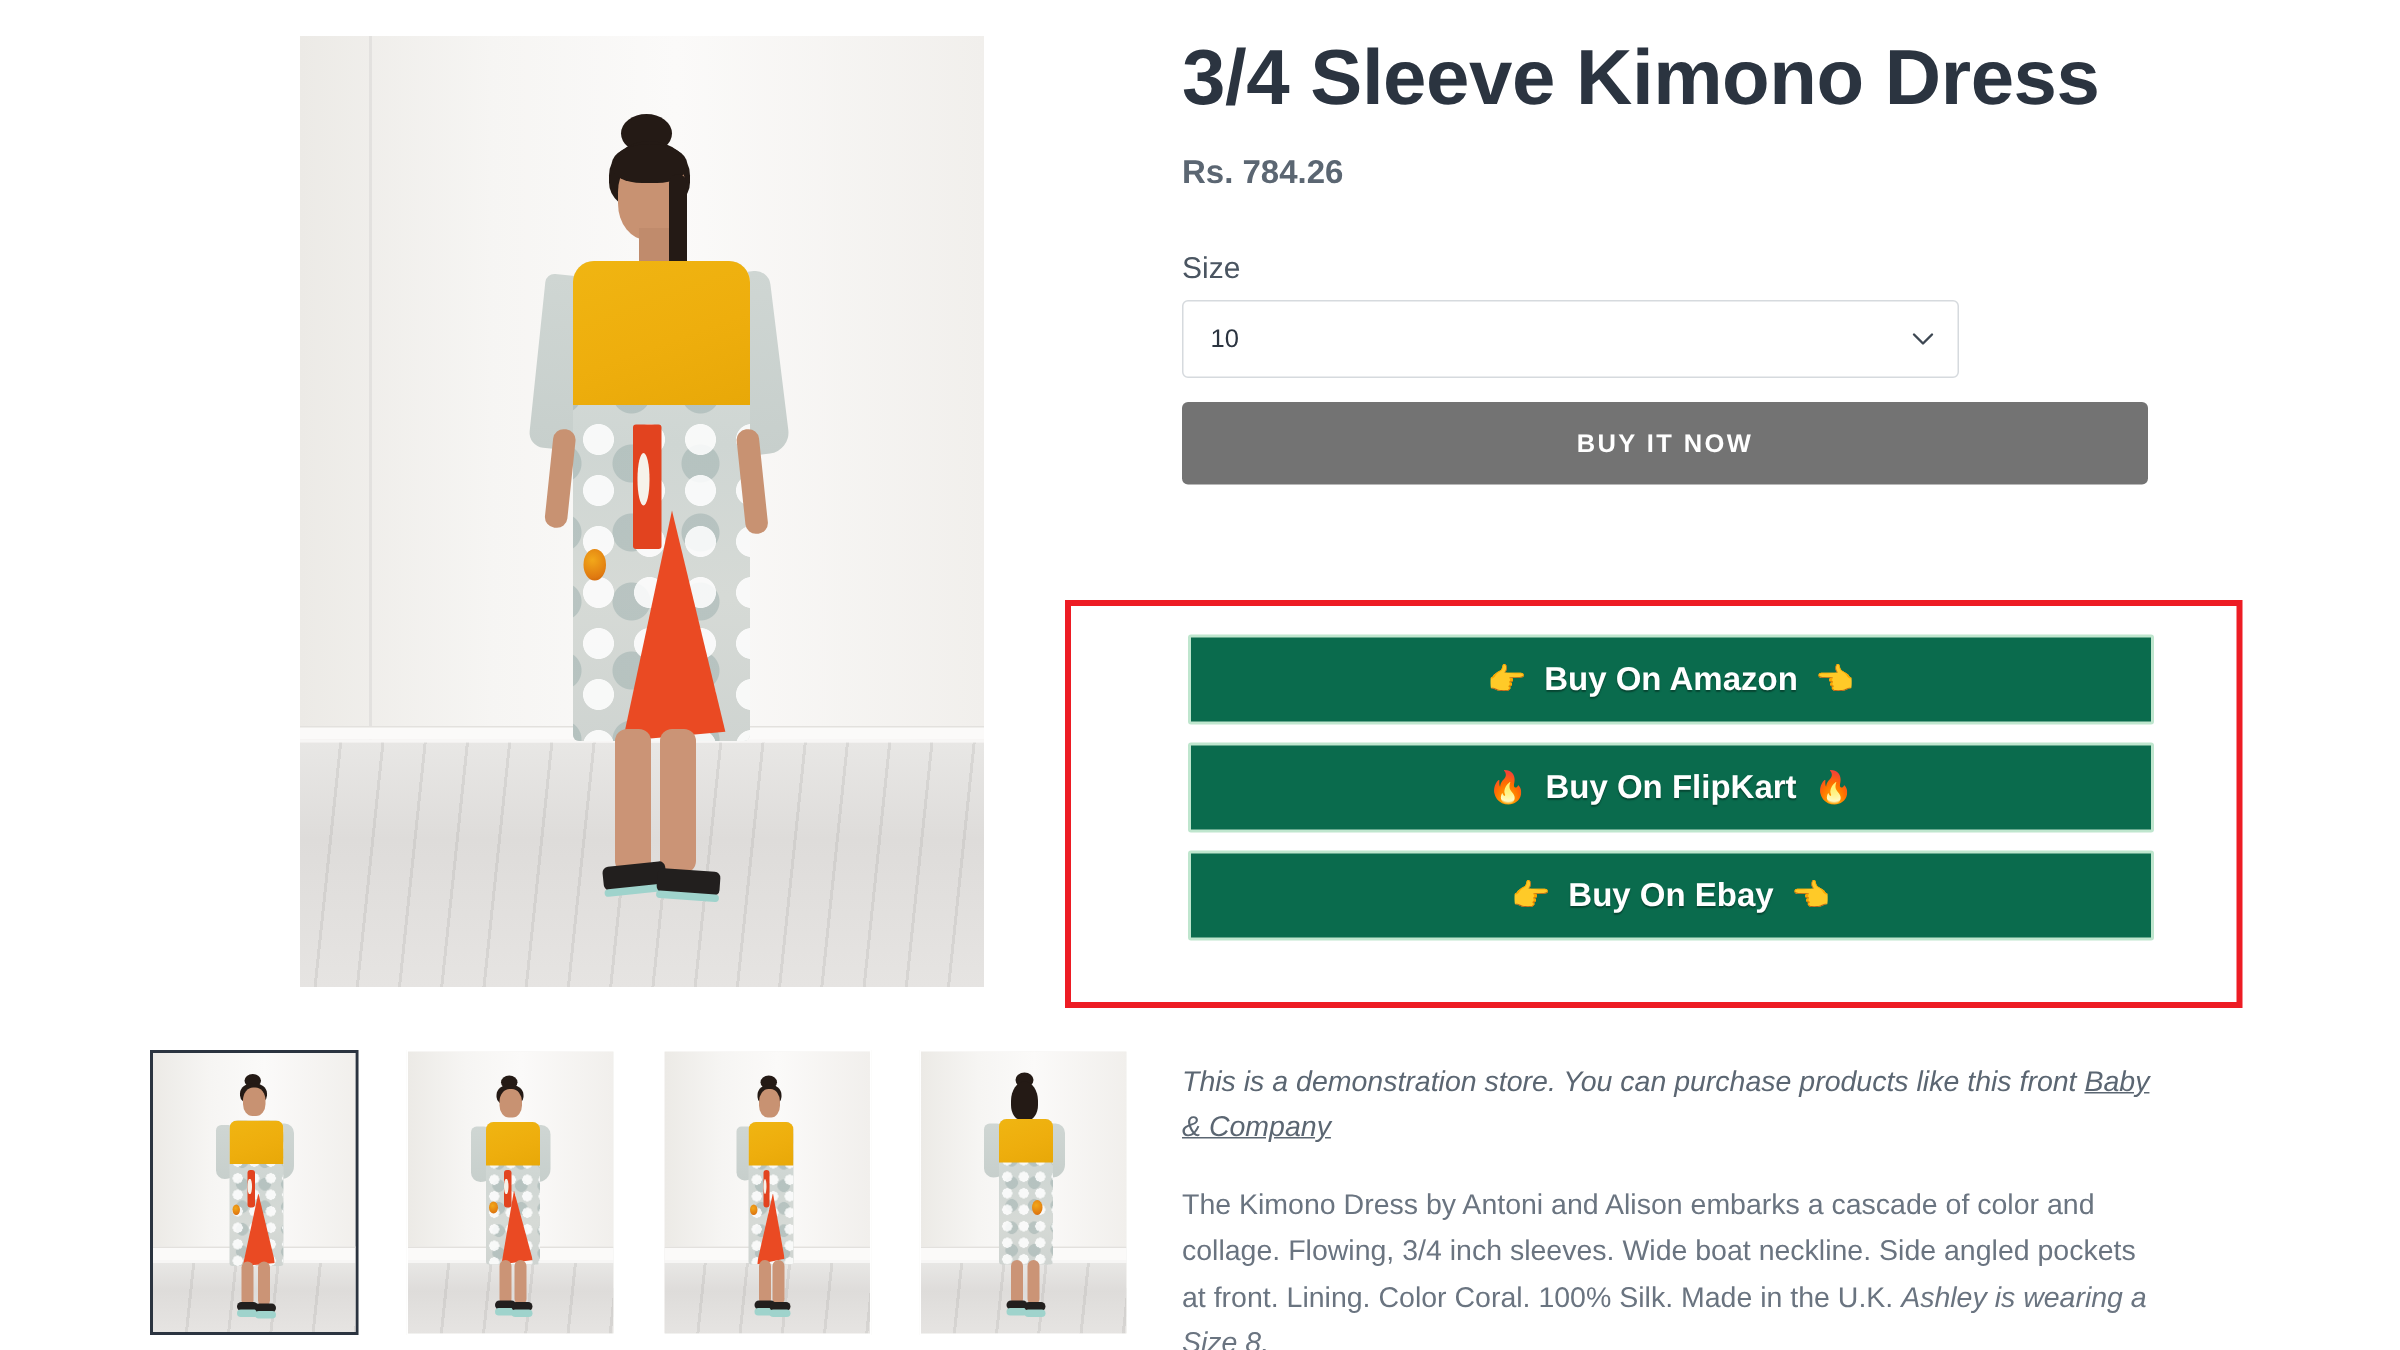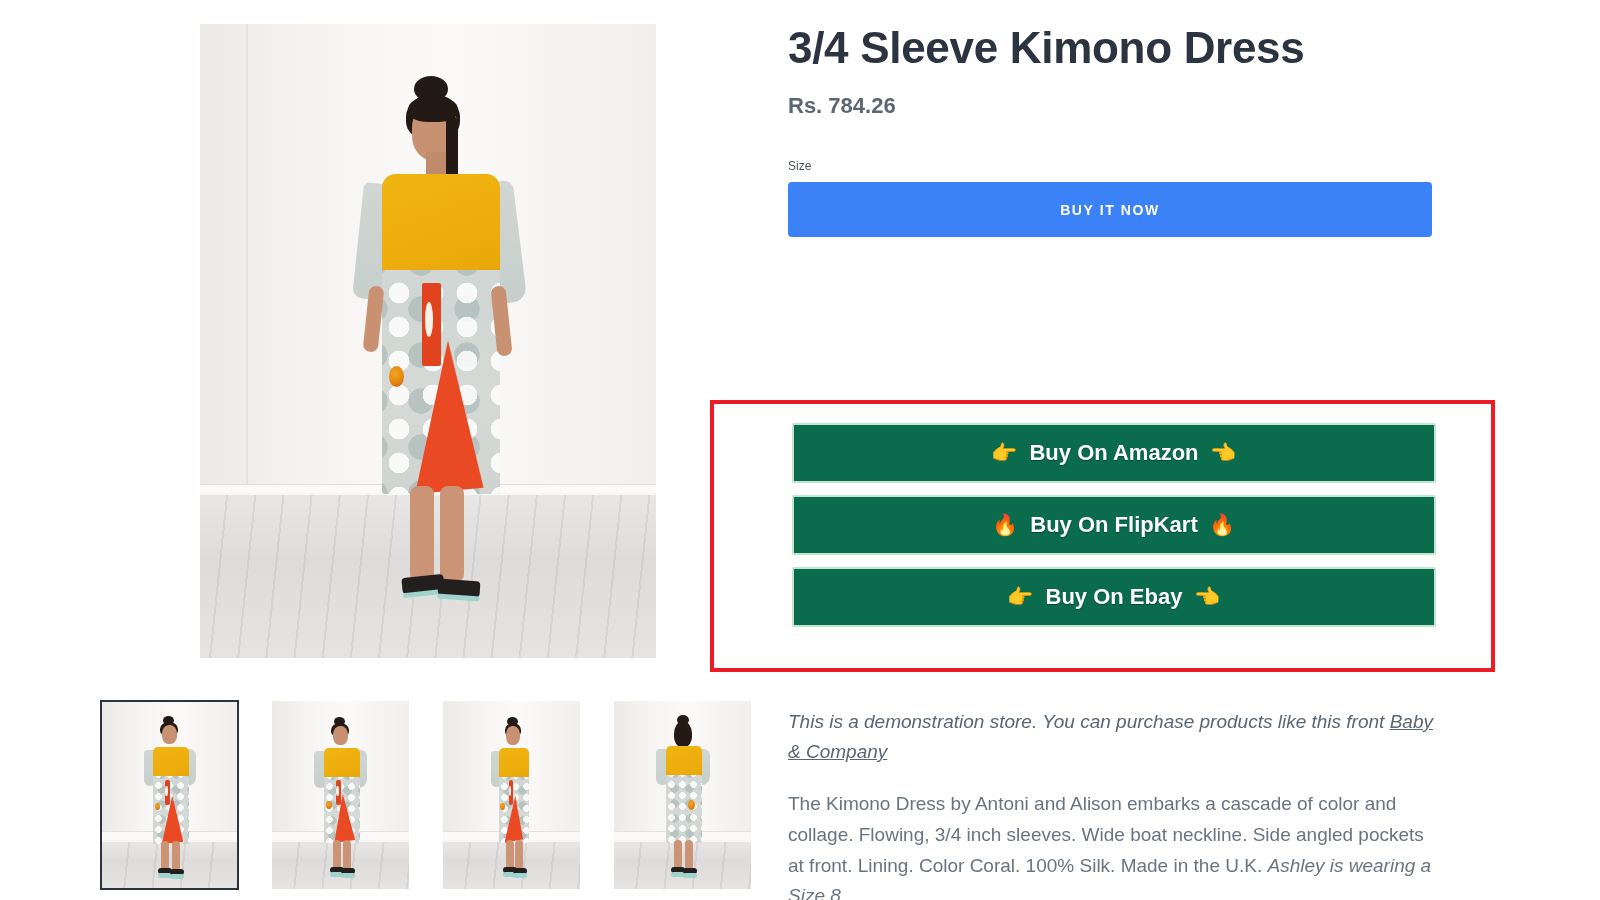--- a/index.html
+++ b/index.html
@@ -109,32 +109,32 @@
     border: 1px solid #ffffff; overflow: hidden; cursor: pointer;
     position: relative;
   }
   .thumb.selected { border: 2px solid #2b3440; }
 
   
   .info { position: absolute; left: 788px; top: 0; width: 812px; height: 900px; }
 
   .product-title {
     margin: 0; padding-top: 22px;
-    font-size: 44px; line-height: 1.16; font-weight: 700;
+    font-size: 52px; line-height: 1.16; font-weight: 700;
     color: #2b3440; letter-spacing: -0.3px;
   }
   .product-price {
     margin: 20px 0 0; font-size: 22px; font-weight: 700; color: #5b6672;
   }
 
   .selectors { display: flex; gap: 14px; margin-top: 40px; align-items: flex-end; }
   .field-size { width: 518px; }
   .field-qty  { width: 112px; }
   .field-label {
-    display: block; font-size: 12px; color: #4a5561; margin-bottom: 9px;
+    display: block; font-size: 20px; color: #4a5561; margin-bottom: 9px;
   }
   .select-wrap { position: relative; }
   .select-box {
     width: 100%; height: 52px;
     border: 1px solid #d6dade; border-radius: 4px; background: #fff;
     font-size: 17px; color: #2b3440;
     padding: 0 40px 0 18px; line-height: 50px;
     text-align: left; cursor: pointer;
   }
   .chev {
@@ -163,23 +163,23 @@
   .spinner i.up   { border-bottom: 5px solid #2b3440; }
   .spinner i.down { border-top: 5px solid #2b3440; }
 
   .btn-cart {
     display: block; width: 644px; height: 55px; margin-top: 28px;
     background: #ffffff; border: 1px solid #55d39a; border-radius: 4px;
     color: #16bd74; font-size: 17px; font-weight: 700; letter-spacing: 1.6px;
     cursor: pointer; font-family: "Liberation Sans", sans-serif;
   }
   .btn-buynow {
-    display: block; width: 644px; height: 55px; margin-top: 0;
-    background: #3b82f6; border: none; border-radius: 4px;
-    color: #ffffff; font-size: 14px; font-weight: 700; letter-spacing: 1.6px;
+    display: block; width: 644px; height: 55px; margin-top: 16px;
+    background: #737373; border: none; border-radius: 4px;
+    color: #ffffff; font-size: 17px; font-weight: 700; letter-spacing: 1.6px;
     cursor: pointer; font-family: "Liberation Sans", sans-serif;
   }
 
   
   .highlight-box {
     position: absolute; left: -78px; top: 400px;
     width: 785px; height: 272px;
     border: 4px solid #ed1c24; background: #ffffff;
   }
   .market-list {
@@ -368,20 +368,26 @@
   <div class="info">
 
     <h1 class="product-title">3/4 Sleeve Kimono Dress</h1>
 
     <div class="product-price">Rs. 784.26</div>
 
     <div class="selectors">
 
       <div class="field-size">
         <label class="field-label">Size</label>
+        <div class="select-wrap">
+          <div class="select-box">10</div>
+          <svg class="chev" viewBox="0 0 16 16">
+            <path d="M2 5 L8 11 L14 5" fill="none" stroke="#3d4752" stroke-width="1.6" stroke-linecap="round" stroke-linejoin="round"></path>
+          </svg>
+        </div>
       </div>
 
     </div>
 
 
     <button class="btn-buynow">BUY IT NOW</button>
 
     <div class="highlight-box">
       <div class="market-list">
 

